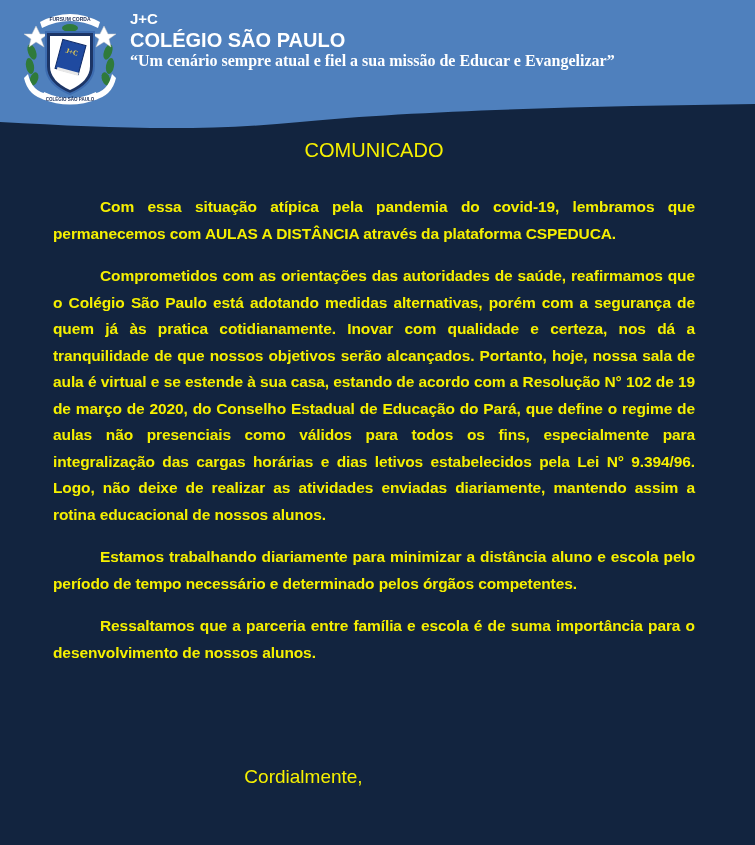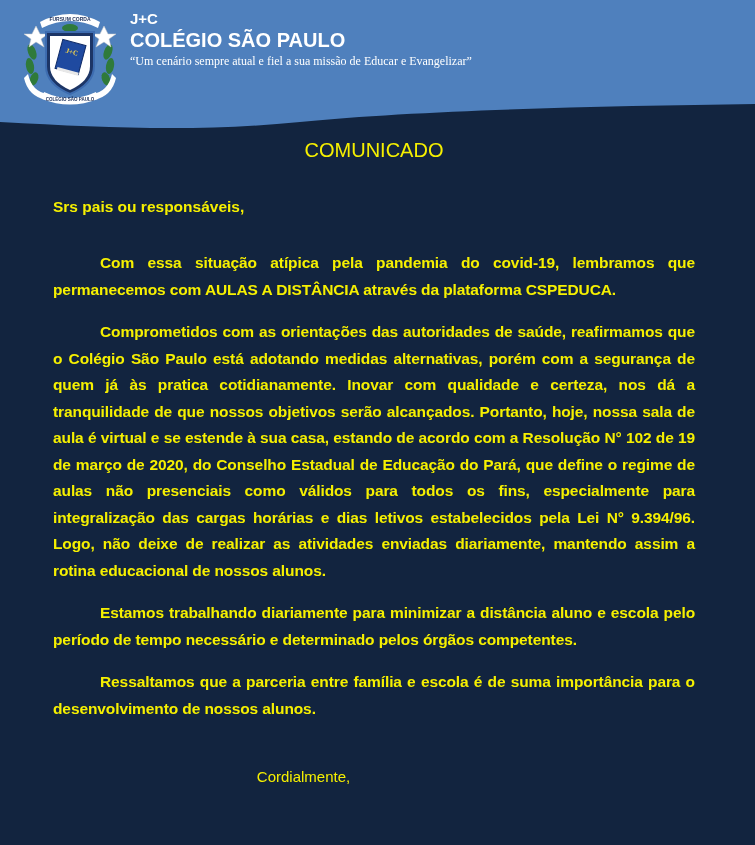--- a/index.html
+++ b/index.html
@@ -7,34 +7,34 @@
     width: 755px; height: 845px; overflow: hidden;
     background: #12243f; position: relative;
     font-family: "Liberation Sans", sans-serif;
   }
   .header-bg { position: absolute; left: 0; top: 0; width: 755px; height: 140px; }
   .logo { position: absolute; left: 18px; top: 4px; width: 104px; height: 104px; }
   .hdr-text { position: absolute; left: 130px; top: 10px; color: #ffffff; }
   .jc { font-family: "Liberation Sans", sans-serif; font-weight: bold; font-size: 15px; line-height: 18px; }
   .school { font-family: "Liberation Sans", sans-serif; font-weight: bold; font-size: 20px; line-height: 24px; margin-top: 0px; }
   .congreg { font-family: "Liberation Serif", serif; font-style: italic; font-weight: bold; font-size: 22px; line-height: 26px; margin-top: 0px; }
-  .motto { font-family: "Liberation Serif", serif; font-weight: normal; font-size: 12px; line-height: 18px; margin-top: 0px; }
+  .motto { font-family: "Liberation Serif", serif; font-weight: bold; font-size: 16px; line-height: 18px; margin-top: 0px; }
 
   .content { position: absolute; left: 53px; top: 136px; width: 642px; color: #f6f000; }
   .title { text-align: center; font-size: 20px; line-height: 28px; margin-left: 0; font-weight: normal; }
   .greet { font-weight: bold; font-size: 15.5px; margin-top: 30px; line-height: 26px; font-family: "Liberation Sans", sans-serif; }
   p.par {
     margin: 0; font-weight: bold; font-size: 15.5px; line-height: 26.5px;
     text-align: justify; text-indent: 47px; letter-spacing: -0.1px;
   }
   .p1 { margin-top: 30px !important; }
   .p2 { margin-top: 16px !important; }
   .p3 { margin-top: 16px !important; }
   .p4 { margin-top: 16px !important; }
-  .closing { position: absolute; left: 0; top: 764px; width: 607px; text-align: center; color: #f6f000; font-size: 15px; line-height: 26px; }
+  .closing { position: absolute; left: 0; top: 764px; width: 607px; text-align: center; color: #f6f000; font-size: 19px; line-height: 26px; }
 </style>
 </head>
 <body>
 
 <svg class="header-bg" viewBox="0 0 755 140" preserveAspectRatio="none">
   <path d="M0,0 L755,0 L755,104 C600,106 420,110 300,122 C200,132 110,128 0,122 Z" fill="#4f80bd"></path>
 </svg>
 
 <div class="logo">
   <svg width="104" height="104" viewBox="0 0 104 104">
@@ -75,21 +75,20 @@
 </div>
 
 <div class="hdr-text">
   <div class="jc">J+C</div>
   <div class="school">COLÉGIO SÃO PAULO</div>
   <div class="motto">“Um cenário sempre atual e fiel a sua missão de Educar e Evangelizar”</div>
 </div>
 
 <div class="content">
   <div class="title">COMUNICADO</div>
-  <div class="greet">Srs pais ou responsáveis,</div>
   <p class="par p1"><span>Com essa situação atípica pela pandemia do covid-19, lembramos que permanecemos com </span><span>AULAS A DISTÂNCIA</span><span> através da plataforma CSPEDUCA.</span></p>
   <p class="par p2">Comprometidos com as orientações das autoridades de saúde, reafirmamos que o Colégio São Paulo está adotando medidas alternativas, porém com a segurança de quem já às pratica cotidianamente.  Inovar com qualidade e certeza, nos dá a tranquilidade de que nossos objetivos serão alcançados. Portanto, hoje, nossa sala de aula é virtual e se estende à sua casa, estando de acordo com a Resolução N° 102 de 19 de março de 2020, do Conselho Estadual de Educação do Pará, que define o regime de aulas não  presenciais como válidos para todos os fins, especialmente para integralização das cargas horárias e dias letivos estabelecidos pela Lei N° 9.394/96. Logo, não deixe de realizar as atividades enviadas diariamente, mantendo assim a rotina educacional de nossos alunos.</p>
   <p class="par p3">Estamos trabalhando diariamente para minimizar a distância aluno e escola pelo período de tempo necessário e determinado pelos órgãos competentes.</p>
   <p class="par p4">Ressaltamos que a parceria entre família e escola é de suma importância para o desenvolvimento de nossos alunos.</p>
 </div>
 
 <div class="closing">
   <div>Cordialmente,</div>
 </div>
 

